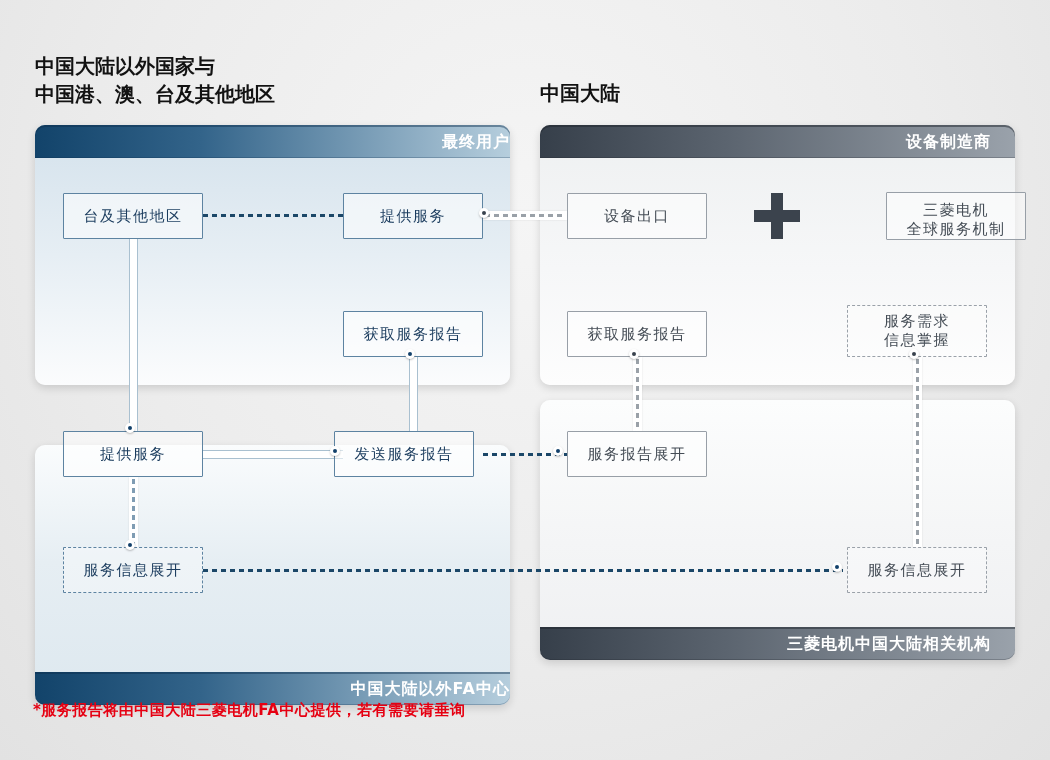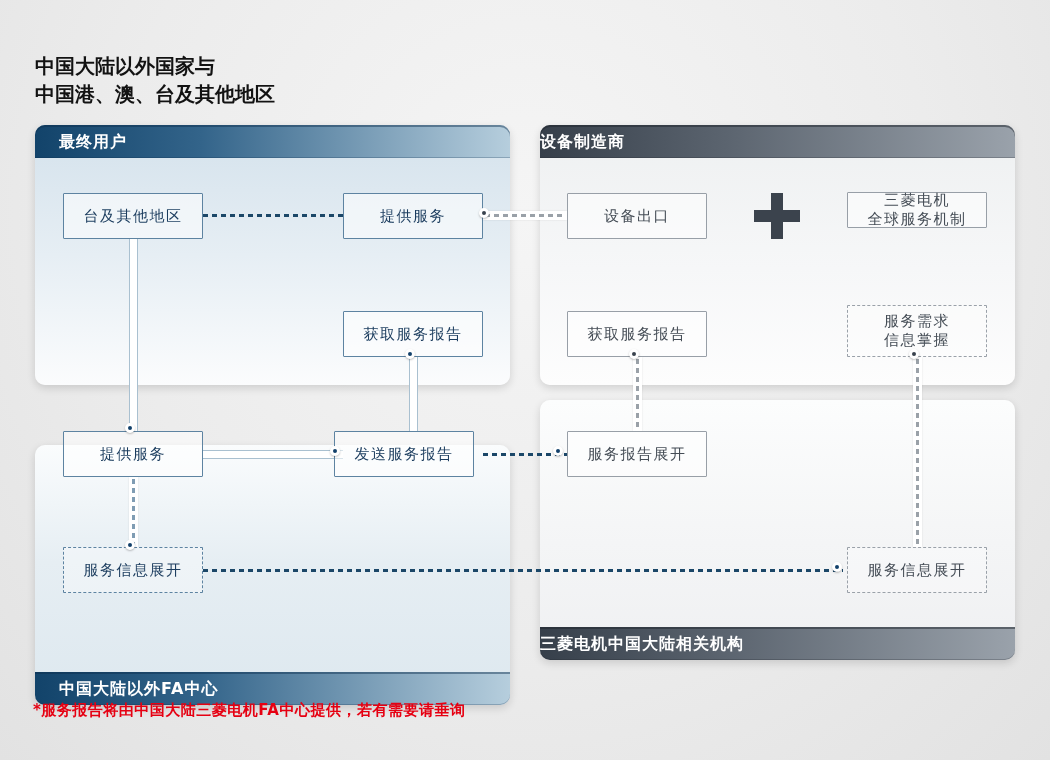--- a/index.html
+++ b/index.html
@@ -22,22 +22,22 @@
   .p-br { left:540px; top:400px; background:linear-gradient(180deg,#fcfdfd 0%,#f4f5f6 55%,#eff0f2 100%); }
 
   .bar { position:absolute; left:0; width:475px; height:33px; line-height:33px;
          font-size:16px; font-weight:bold; color:#fff; letter-spacing:1px; z-index:1; }
   .bar-top { top:0; border-radius:10px 10px 0 0; }
   .bar-bottom { bottom:0; border-radius:0 0 10px 10px; }
   .bar-blue { background:linear-gradient(90deg,#12436a 0%,#33648a 35%,#b6cedd 100%);
               box-shadow:inset 0 2px 0 rgba(10,45,75,0.45), inset 0 -1px 0 rgba(10,45,75,0.25); }
   .bar-gray { background:linear-gradient(90deg,#363f4a 0%,#5c6570 40%,#9aa2ab 100%);
               box-shadow:inset 0 2px 0 rgba(30,36,44,0.5), inset 0 -1px 0 rgba(30,36,44,0.25); }
-  .bar .lbl-l { padding-left:24px; display:block; text-align:left; }
-  .bar .lbl-r { padding-right:24px; display:block; }
+  .bar .lbl-l { padding-left:24px; display:block; text-align:right; }
+  .bar .lbl-r { padding-right:24px; display:block; text-align:right; }
 
   
   .bx { position:absolute; width:140px; height:46px; z-index:3; display:flex;
         flex-direction:column; align-items:center; justify-content:center;
         font-size:15px; letter-spacing:1.5px; line-height:19px; text-align:center; border-radius:1px; }
   .bx-blue { border:1px solid #5d83a1; color:#1b3c5e; background:rgba(255,255,255,0.55); }
   .bx-gray { border:1px solid #989fa7; color:#454d56; background:rgba(255,255,255,0.5); }
   .bx-dash-blue { border:1.5px dashed #5d83a1; color:#1b3c5e; background:rgba(255,255,255,0.35); }
   .bx-dash-gray { border:1.5px dashed #9aa1a9; color:#454d56; background:rgba(255,255,255,0.3); }
 
@@ -71,20 +71,21 @@
 </style>
 </head>
 <body>
 
 <div class="stage">
 
   <div class="title title-left">
     <div>中国大陆以外国家与</div>
     <div>中国港、澳、台及其他地区</div>
   </div>
+  <div class="title title-right">中国大陆</div>
 
   <div class="panel p-tl">
     <div class="bar bar-top bar-blue">
       <span class="lbl-l">最终用户</span>
     </div>
   </div>
   <div class="panel p-tr">
     <div class="bar bar-top bar-gray">
       <span class="lbl-r">设备制造商</span>
     </div>
@@ -127,21 +128,21 @@
     <span>发送服务报告</span>
   </div>
   <div class="bx bx-dash-blue" style="left:63px;top:547px;">
     <span>服务信息展开</span>
   </div>
 
   <div class="bx bx-gray" style="left:567px;top:193px;">
     <span>设备出口</span>
   </div>
   <div class="plus"></div>
-  <div class="bx bx-gray" style="left:847px;top:192px;height:36px;">
+  <div class="bx bx-gray" style="left:886px;top:192px;height:48px;justify-content:flex-end;">
     <span>三菱电机</span>
     <span>全球服务机制</span>
   </div>
   <div class="bx bx-gray" style="left:567px;top:311px;">
     <span>获取服务报告</span>
   </div>
   <div class="bx bx-dash-gray" style="left:847px;top:305px;height:52px;">
     <span>服务需求</span>
     <span>信息掌握</span>
   </div>

